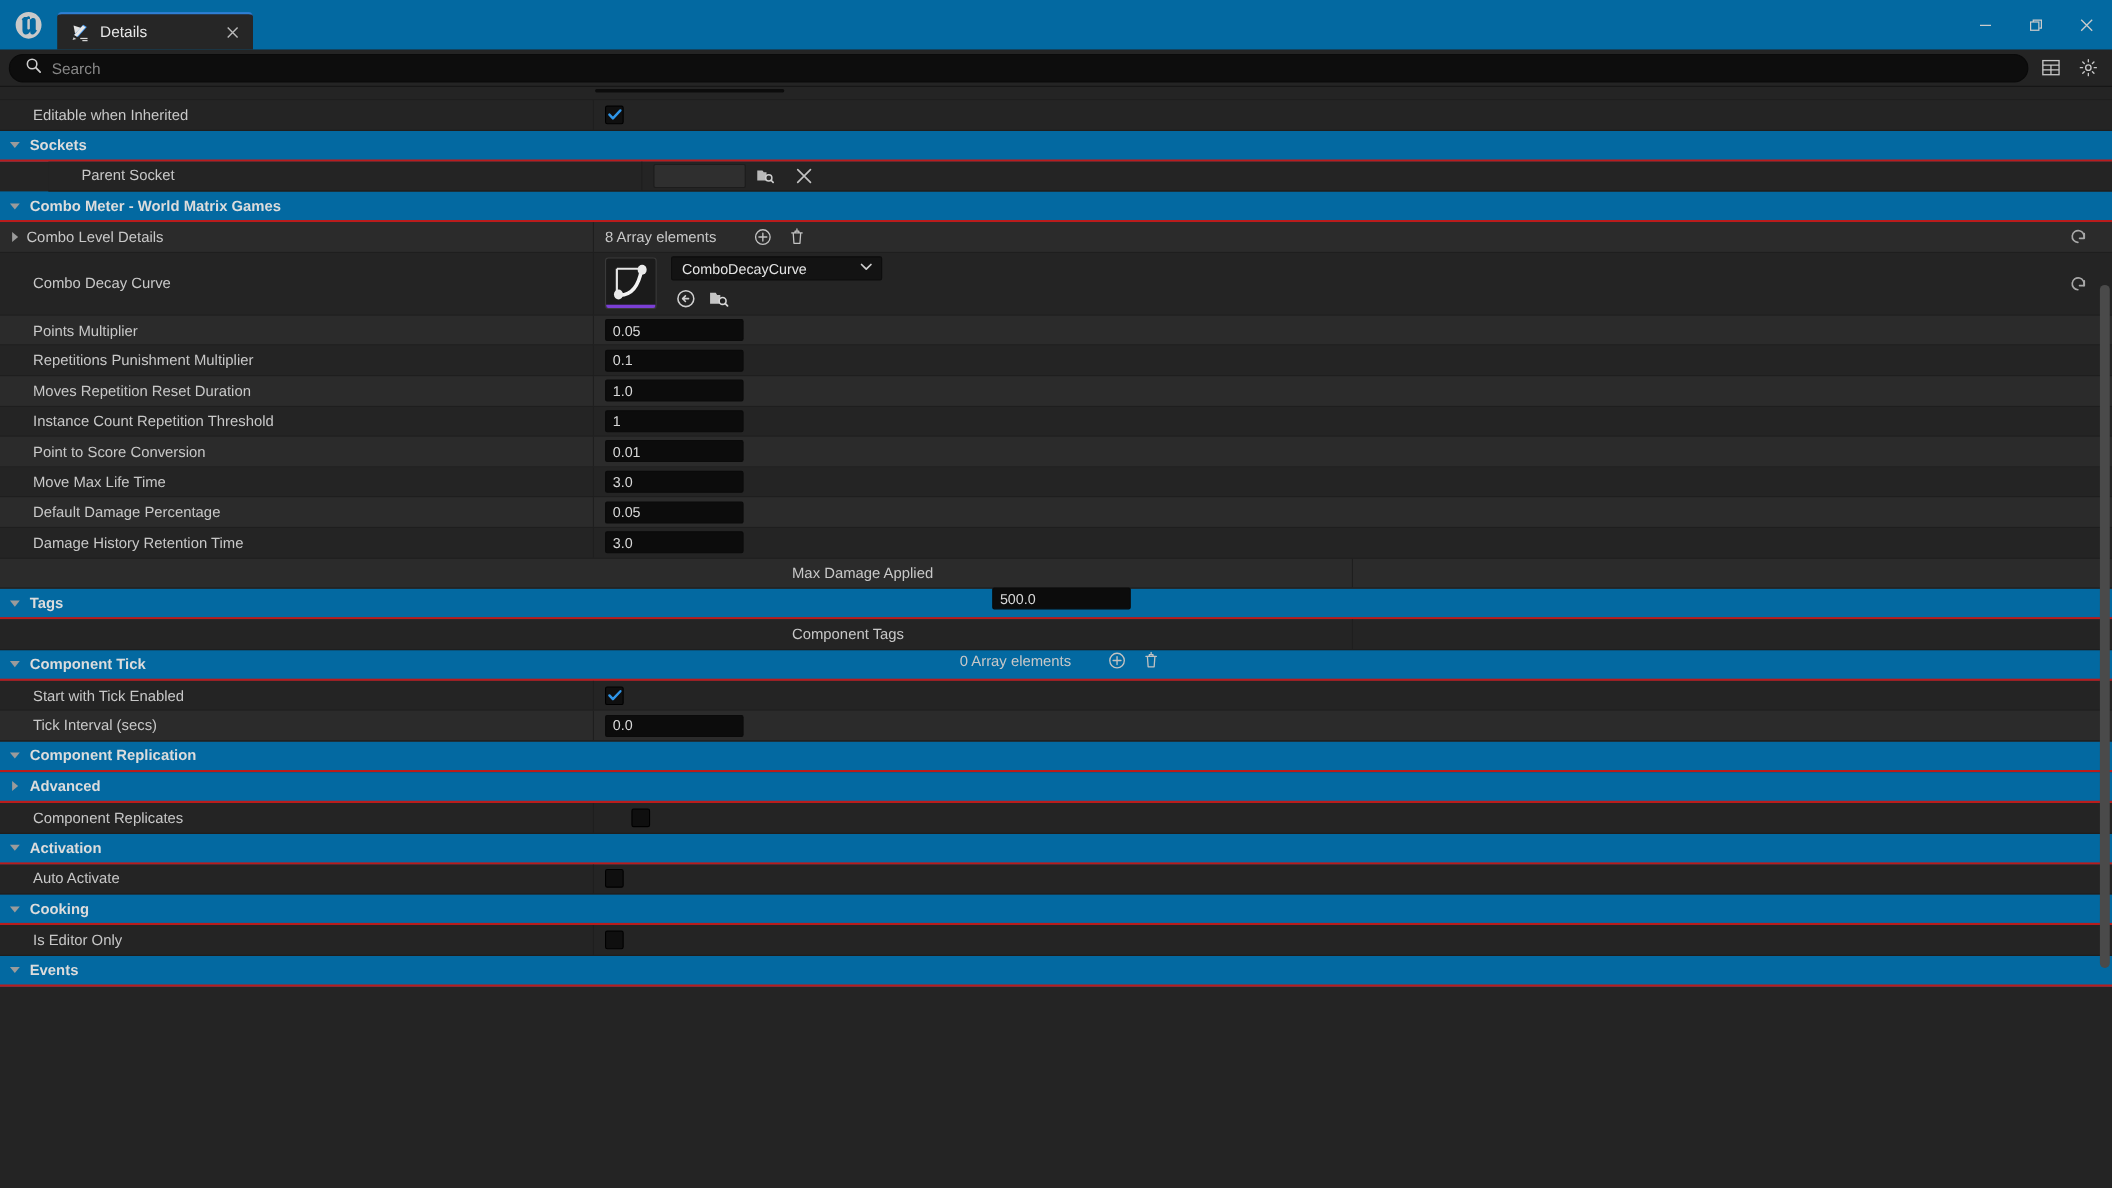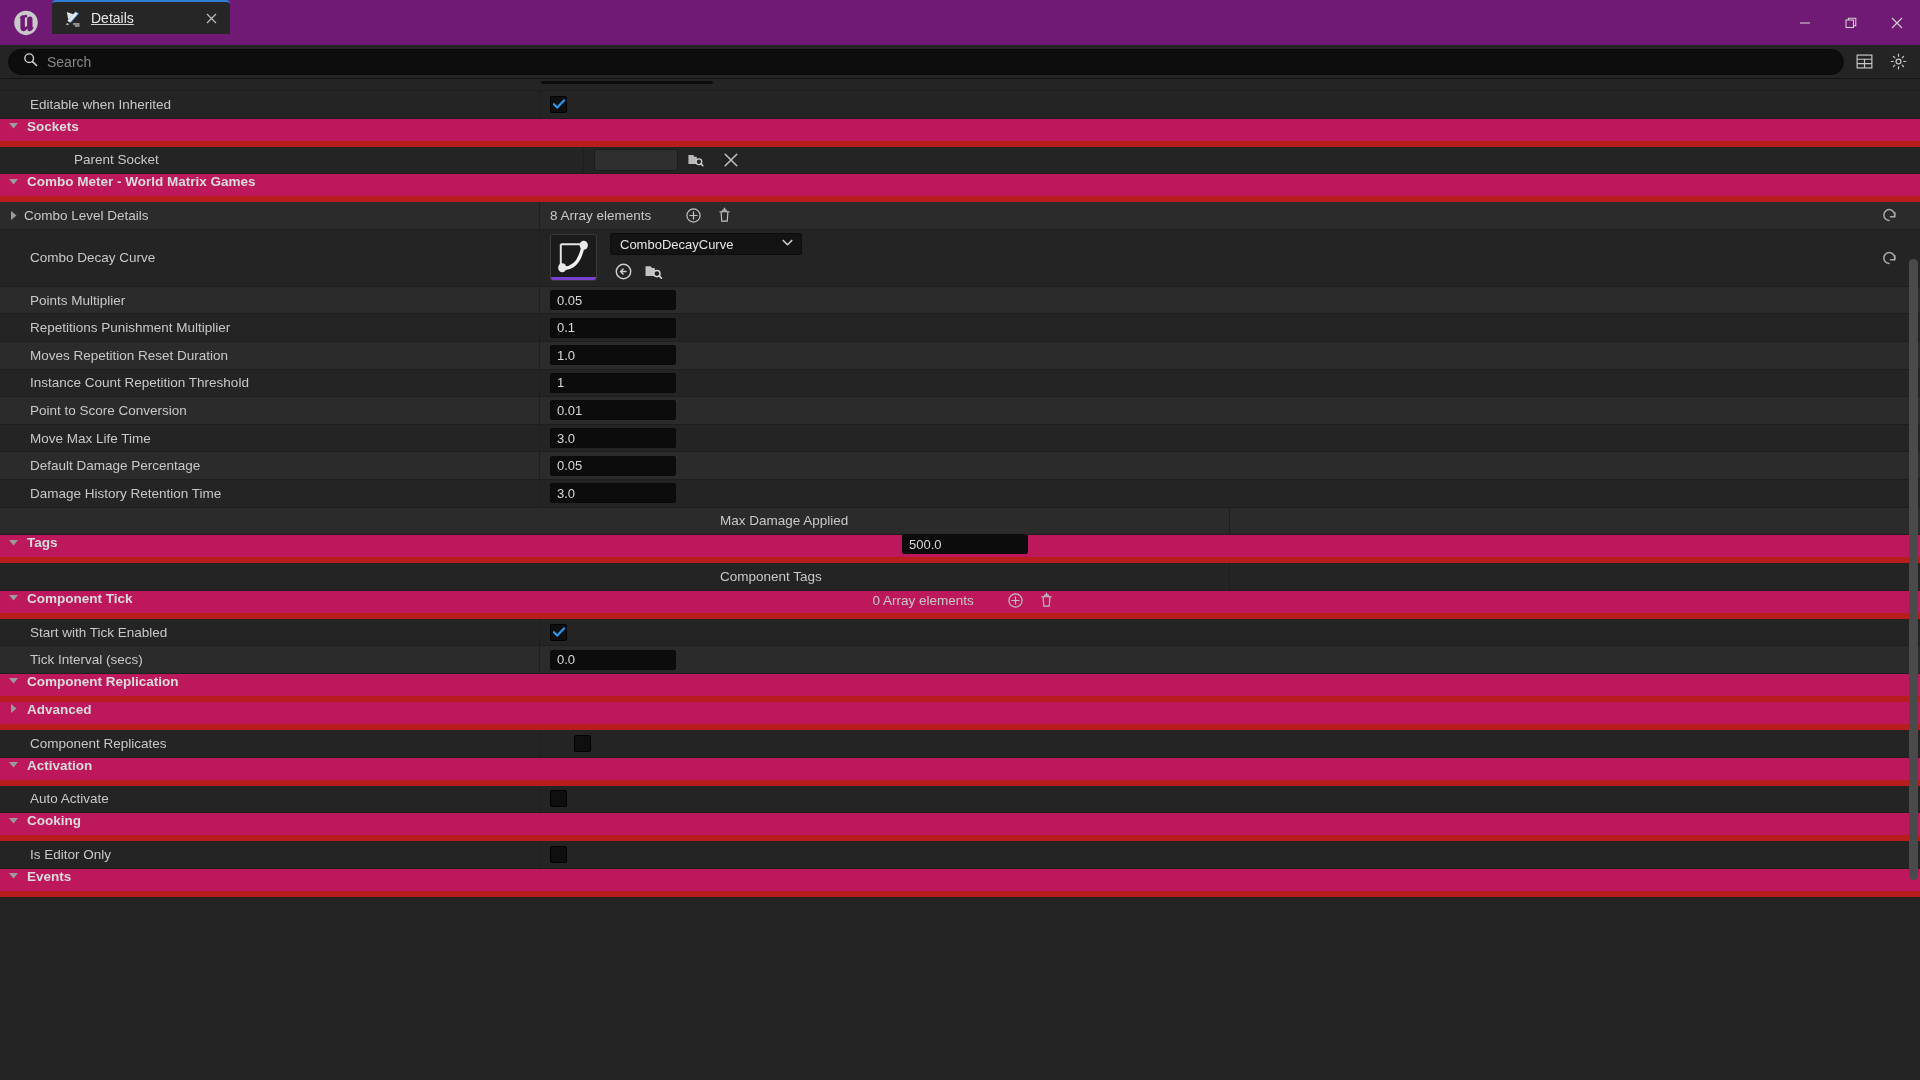--- a/index.html
+++ b/index.html
@@ -6,22 +6,22 @@
   html, body {
     width: 1920px; height: 1080px;
     background: #1c1c1c;
     font-family: "Liberation Sans", sans-serif;
     overflow: hidden;
     color: #d4d4d4;
   }
 
   
   .titlebar {
-    height: 45px; background: #701a75;
-    display: flex; position: relative; text-decoration: underline;
+    height: 45px; background: #0369a1;
+    display: flex; align-items: flex-end; position: relative;
   }
   .ue-logo {
     width: 52px; height: 45px;
     display: flex; align-items: center; justify-content: center;
   }
   .ue-logo svg { width: 26px; height: 26px; }
 
   .tab {
     height: 34px; min-width: 178px;
     background: #262626;
@@ -82,25 +82,25 @@
   }
   .row {
     display: flex; align-items: center;
     border-bottom: 1px solid #1e1e1e;
     position: relative;
   }
   .row.alt  { background: #2b2b2b; }
   .row.norm { background: #242424; }
 
   .category {
-    background: #be185d;
+    background: #0369a1;
     height: 28px;
-    display: flex; align-items: flex-start;
+    display: flex; align-items: center;
     padding-left: 6px; gap: 7px;
-    border-bottom: 6px solid #b91c1c;
+    border-bottom: 2px solid #b91c1c;
   }
   .category-label {
     font-size: 13.5px; font-weight: bold; color: #dcdcdc;
   }
 
   .tri {
     width: 14px; height: 14px; flex: none;
     display: flex; align-items: center; justify-content: center;
   }
   .tri svg { display:block; }

